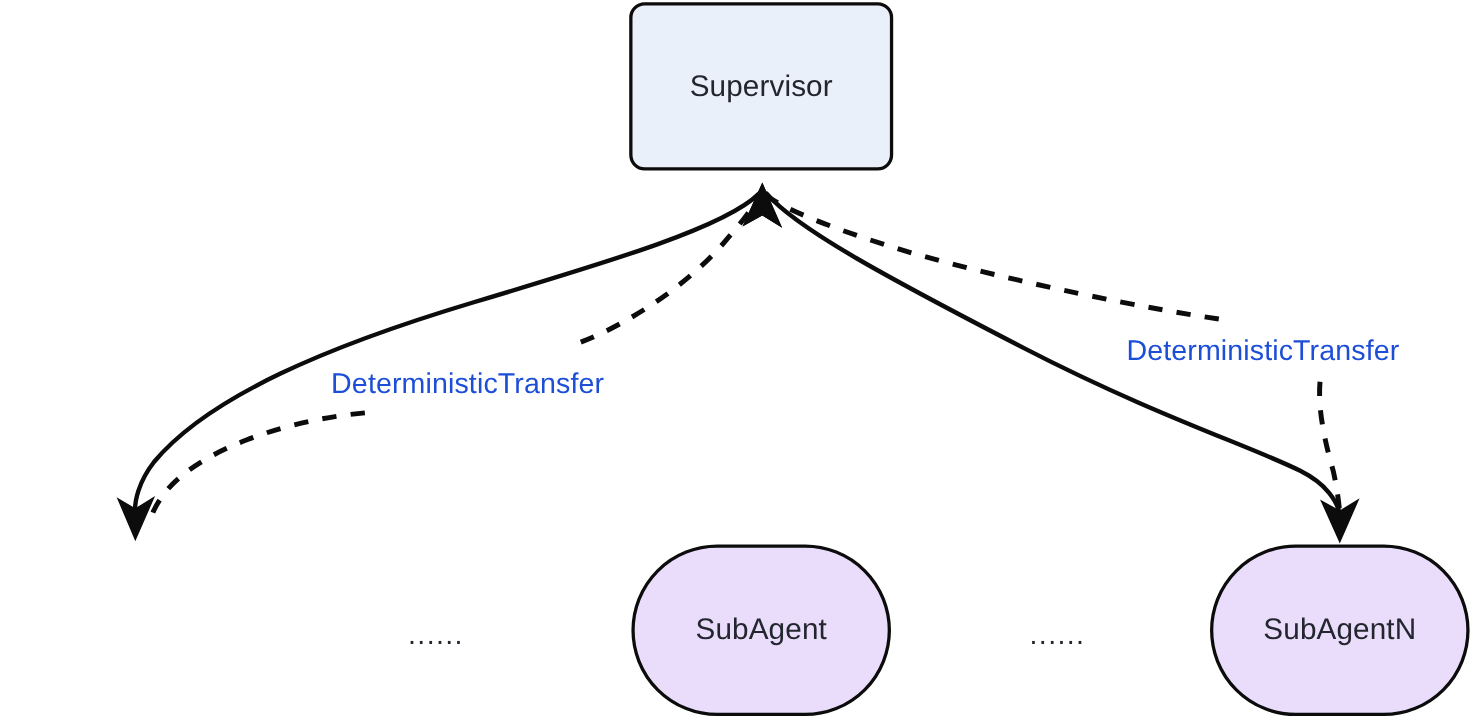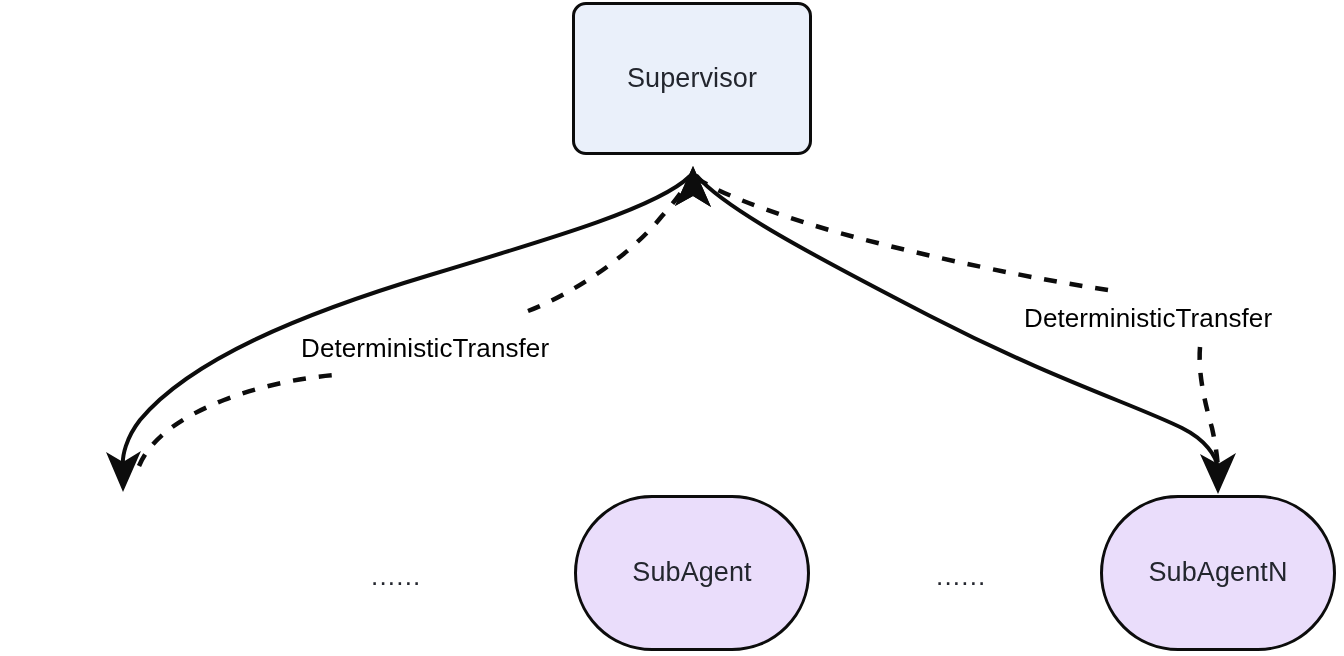--- a/index.html
+++ b/index.html
@@ -55,21 +55,21 @@
     height: 156px;
     border-radius: 78px;
     background: #eaddfb;
   }
   #node-subagent-1 { left: 10px;   width: 236px; }
   #node-subagent-m { left: 574px;  width: 236px; }
   #node-subagent-n { left: 1100px; width: 236px; }
 
   .edge-label {
     position: absolute;
-    color: #000000;
+    color: #1d4ed8;
     font-size: 26px;
     font-family: "Liberation Sans", sans-serif;
     white-space: nowrap;
     letter-spacing: 0.1px;
   }
   #edge-label-left  { left: 301px;  top: 333px; }
   #edge-label-right { left: 1024px; top: 303px; }
 
   .ellipsis {
     position: absolute;

